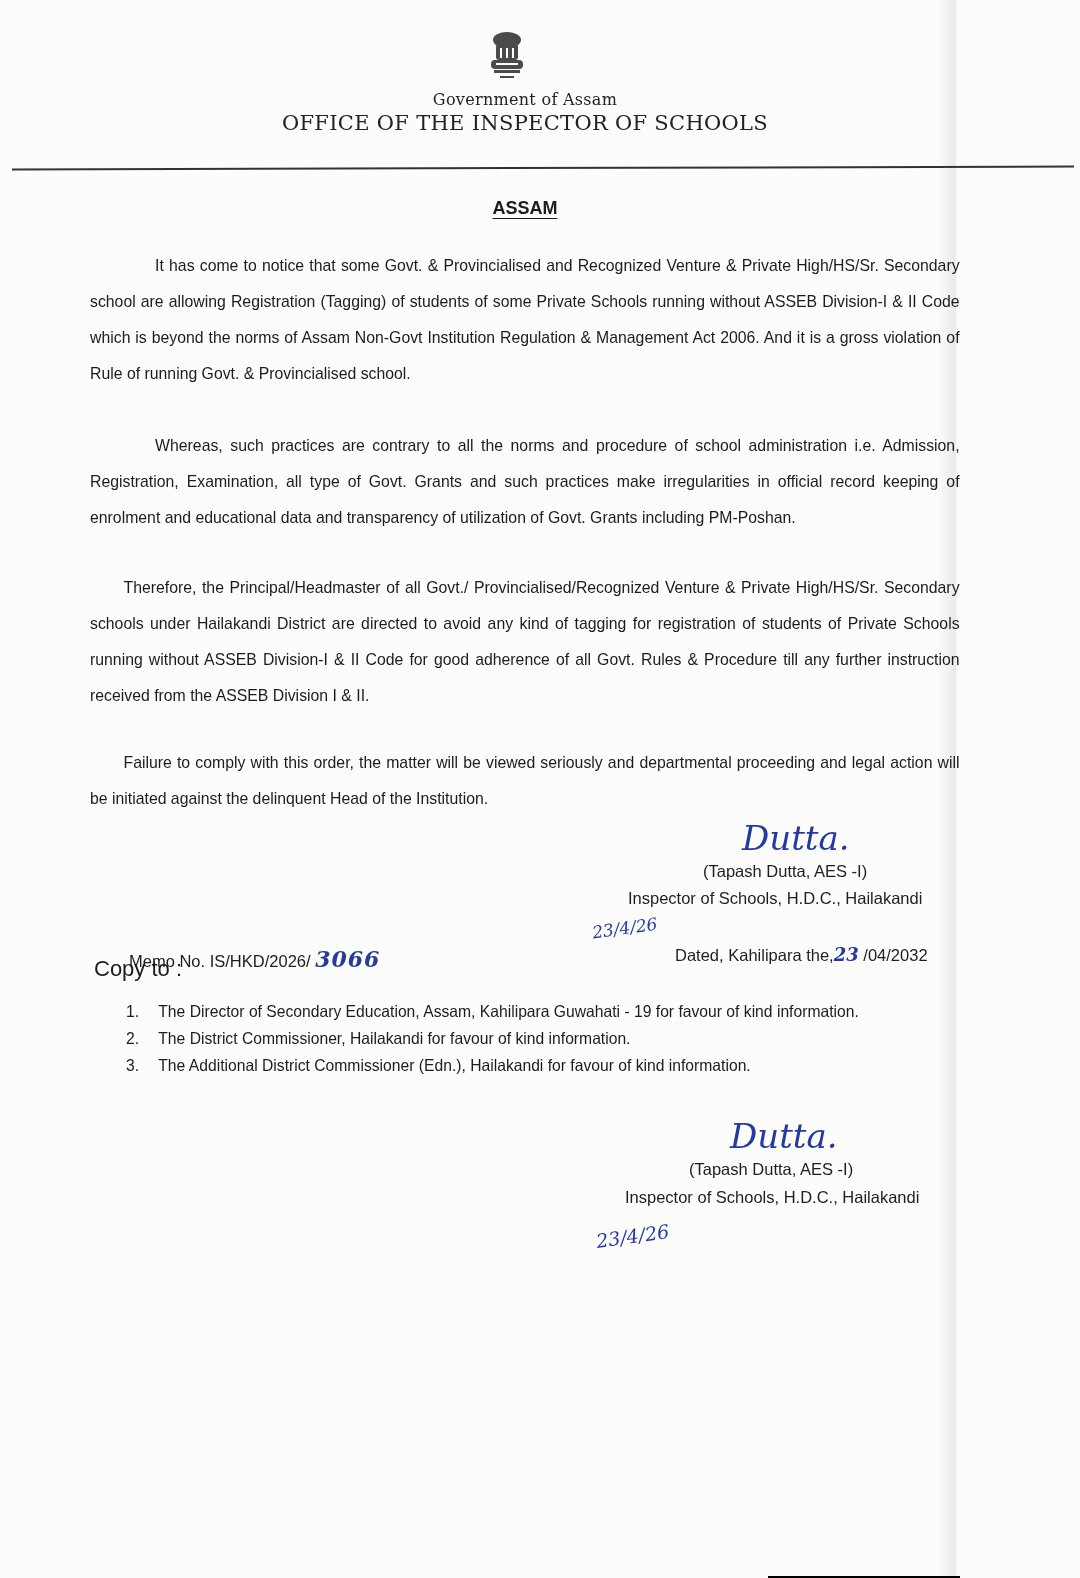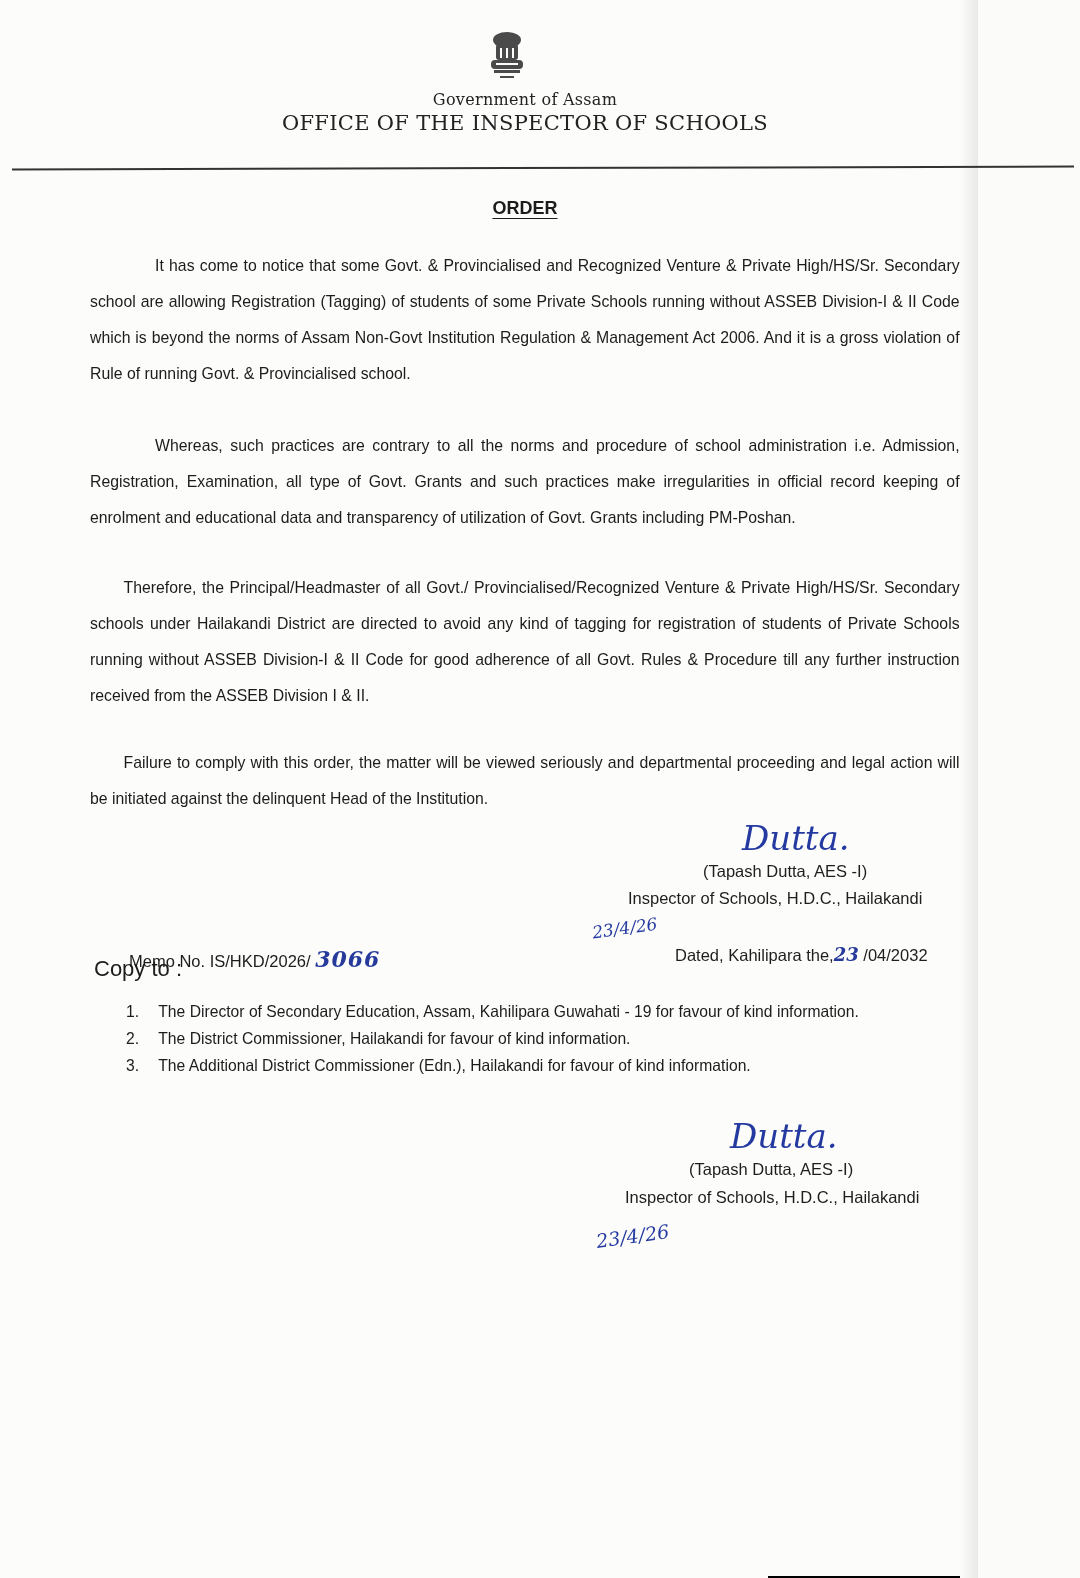--- a/index.html
+++ b/index.html
@@ -2,21 +2,21 @@
 <html><head>
 <meta charset="utf-8">
 <style>
   html, body { margin: 0; padding: 0; }
   body {
     width: 1080px; height: 1578px; position: relative; overflow: hidden;
     background: #fbfbfa;
     font-family: "Liberation Sans", sans-serif;
     color: #1c1c1c;
   }
-  .page { position: absolute; left: 0; top: 0; width: 956px; height: 1578px; background: #fcfcfb; padding-left: 22px; }
+  .page { position: absolute; left: 0; top: 0; width: 956px; height: 1578px; background: #fcfcfb; }
   .scan-edge-r { position: absolute; right: 0; top: 0; width: 18px; height: 1578px; background: linear-gradient(to right, rgba(230,230,226,0), rgba(225,224,220,0.7)); }
   .emblem { position: absolute; left: 478px; top: 30px; width: 58px; height: 52px; }
   .hdr { position: absolute; left: 0; width: 1050px; text-align: center; font-family: "DejaVu Serif", serif; color: #222; letter-spacing: 0.3px; }
   .hdr1 { top: 90px; font-size: 16px; }
   .hdr2 { top: 111px; font-size: 21px; }
   .hdr3 { top: 134px; font-size: 16px; letter-spacing: 0.6px; }
   .rule { position: absolute; left: 12px; top: 167px; width: 1062px; height: 2px; background: #333; transform: rotate(-0.15deg); }
   .title { position: absolute; left: 0; width: 1050px; top: 198px; text-align: center; font-weight: bold; font-size: 18px; text-decoration: underline; text-underline-offset: 4px; }
   .para { position: absolute; left: 90px; width: 870px; font-size: 17px; line-height: 36px; text-align: justify; transform: scaleX(0.93); transform-origin: left top; width: 935px; }
   .para .indent { display: inline-block; }
@@ -59,21 +59,21 @@
       <rect x="28" y="18" width="2" height="10"></rect>
       <rect x="34" y="18" width="2" height="10"></rect>
       <rect x="18" y="33" width="22" height="2"></rect>
     </g>
   </svg>
 
   <div class="hdr hdr1">Government of Assam</div>
   <div class="hdr hdr2">OFFICE OF THE INSPECTOR OF SCHOOLS</div>
   <div class="rule"></div>
 
-  <div class="title">ORDER</div>
+  <div class="title">ASSAM</div>
 
   <div class="para p1"><span class="indent"></span><span>It has come to notice that some Govt. &amp; Provincialised and Recognized Venture &amp; Private High/HS/Sr. Secondary school are allowing Registration (Tagging) of students of some Private Schools running without ASSEB Division-I &amp; II  Code which is beyond the norms of Assam Non-Govt Institution Regulation &amp; Management Act 2006. And it is a gross violation of Rule of running Govt. &amp; Provincialised school.</span></div>
   <div class="para p2"><span class="indent"></span><span>Whereas, such practices are contrary to all the norms and procedure of school administration i.e. Admission, Registration, Examination, all type of Govt. Grants and such practices make irregularities in official record keeping of enrolment and educational data and transparency of utilization of Govt. Grants including PM-Poshan.</span></div>
   <div class="para p3"><span class="indent"></span><span>Therefore, the Principal/Headmaster of all Govt./ Provincialised/Recognized Venture &amp; Private High/HS/Sr. Secondary schools under Hailakandi District are directed to avoid any kind of tagging for registration of students of Private Schools running without ASSEB Division-I &amp; II Code for good adherence of all Govt. Rules &amp; Procedure till any further instruction received from the ASSEB Division I &amp; II.</span></div>
   <div class="para p4"><span class="indent"></span><span>Failure to comply with this order, the matter will be viewed seriously and departmental proceeding and legal action will be initiated against the delinquent Head of the Institution.</span></div>
 
   <div class="signature" style="left:742px; top:818px; font-size:34px;">Dutta.</div>
   <div class="sigblock sig-name1">(Tapash Dutta, AES -I)</div>
   <div class="sigblock sig-title1">Inspector of Schools, H.D.C., Hailakandi</div>
   <div class="signature" style="left:592px; top:918px; font-size:17px; transform:rotate(-8deg);">23/4/26</div>

